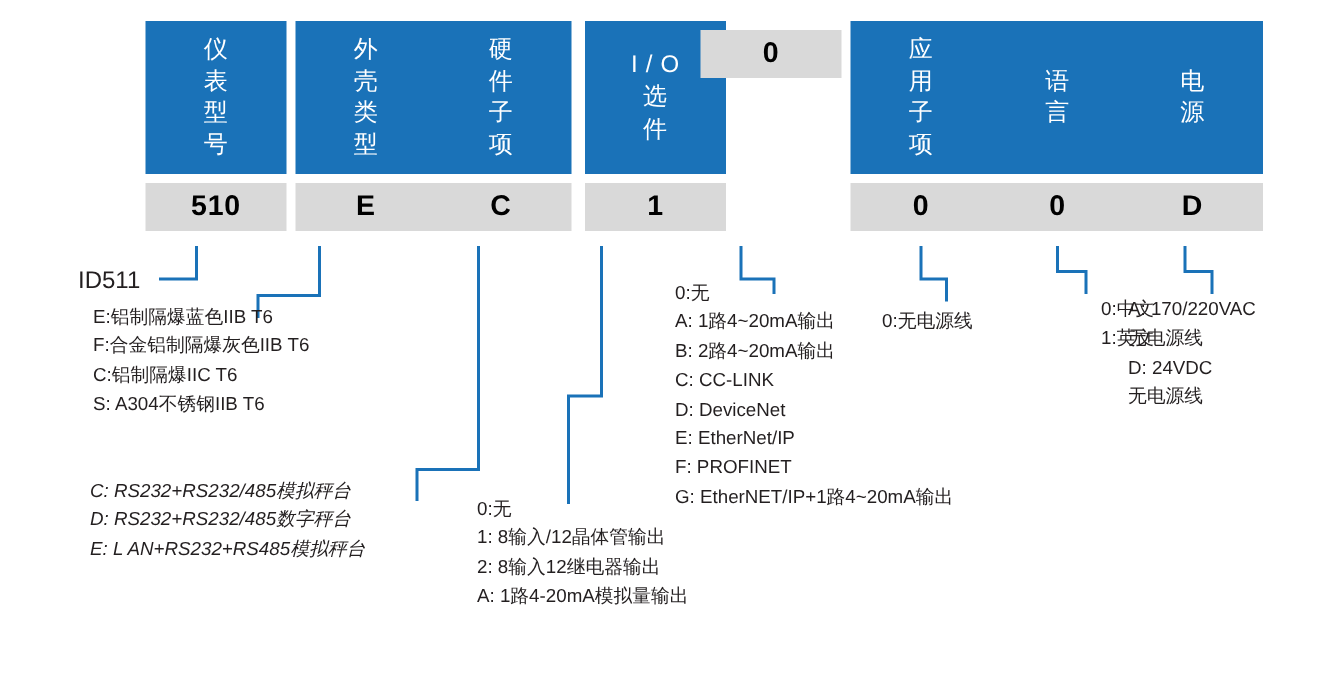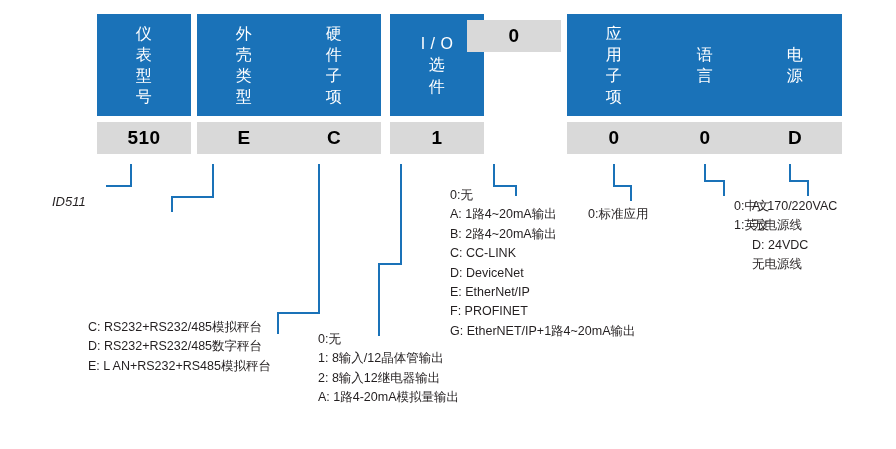--- a/index.html
+++ b/index.html
@@ -70,27 +70,26 @@
   .note {
     position: absolute;
     font-size: 12.5px;
     line-height: 1.55;
     color: #231f20;
     white-space: pre-line;
   }
 
   #note-id511 {
     left: 52px;
-    top: 192px;
-    font-size: 13px;
+    top: 176px;
+    font-size: 16px;
     font-weight: 400;
-    font-style: italic;
   }
   #note-shell   { left: 62px;  top: 202px; }
-  #note-hw      { left: 88px;  top: 318px; }
+  #note-hw      { left: 60px;  top: 318px; font-style: italic; }
   #note-io      { left: 318px; top: 330px; }
   #note-plc     { left: 450px; top: 186px; }
   #note-app     { left: 588px; top: 205px; }
   #note-lang    { left: 734px; top: 197px; text-align: center; }
   #note-power   { left: 752px; top: 197px; }
 </style>
 </head>
 <body>
 
 <div id="stage">
@@ -179,36 +178,40 @@
 
   <div class="seg" style="left:748px">
     <div class="seg-head">
       <span class="seg-head-inner">电
 源</span>
     </div>
     <div class="seg-val">D</div>
   </div>
 
   <div class="note" id="note-id511">ID511</div>
+  <div class="note" id="note-shell">E:铝制隔爆蓝色IIB T6
+F:合金铝制隔爆灰色IIB T6
+C:铝制隔爆IIC T6
+S: A304不锈钢IIB T6</div>
   <div class="note" id="note-hw">C: RS232+RS232/485模拟秤台
 D: RS232+RS232/485数字秤台
 E: L AN+RS232+RS485模拟秤台</div>
   <div class="note" id="note-io">0:无
 1: 8输入/12晶体管输出
 2: 8输入12继电器输出
 A: 1路4-20mA模拟量输出</div>
   <div class="note" id="note-plc">0:无
 A: 1路4~20mA输出
 B: 2路4~20mA输出
 C: CC-LINK
 D: DeviceNet
 E: EtherNet/IP
 F: PROFINET
 G: EtherNET/IP+1路4~20mA输出</div>
-  <div class="note" id="note-app">0:标准应用</div>
+  <div class="note" id="note-app">0:无电源线</div>
   <div class="note" id="note-lang">0:中文
 1:英文</div>
   <div class="note" id="note-power">A: 170/220VAC
 无电源线
 D: 24VDC
 无电源线</div>
 
 </div>
 
 </body></html>

